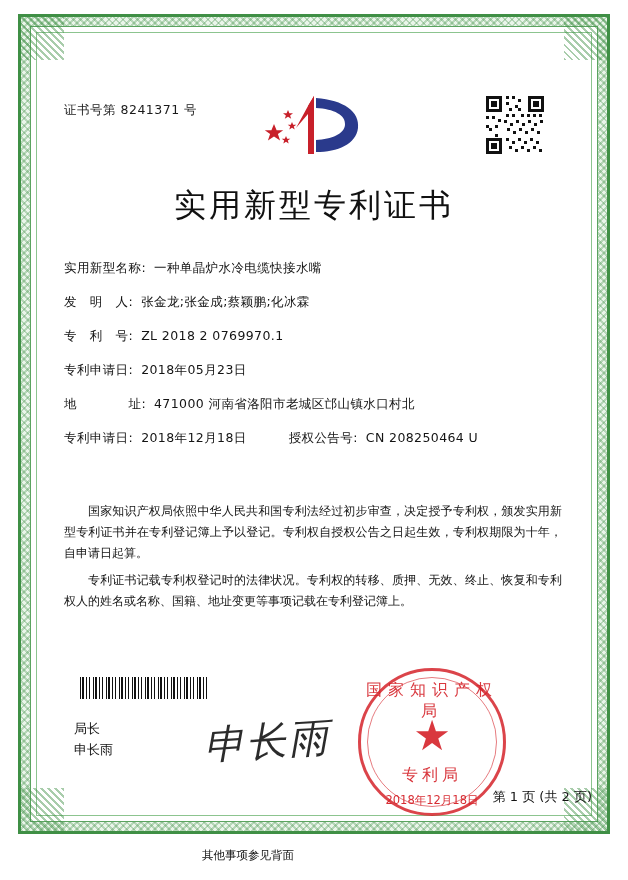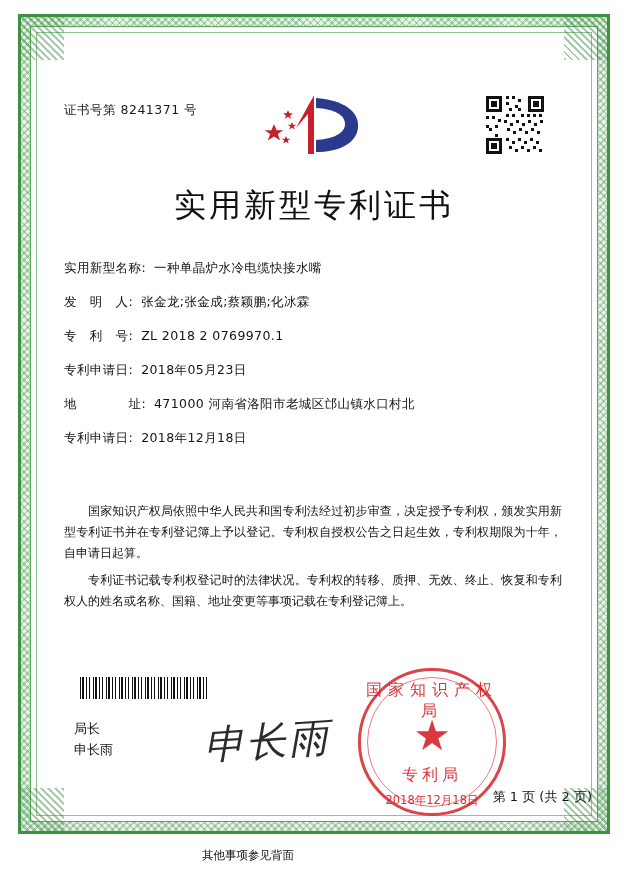--- a/index.html
+++ b/index.html
@@ -358,20 +358,24 @@
         <span class="flabel">专利申请日:</span>
         <span class="fvalue">2018年05月23日</span>
       </div>
       <div class="frow">
         <span class="flabel">地　　　　址:</span>
         <span class="fvalue">471000 河南省洛阳市老城区邙山镇水口村北</span>
       </div>
       <div class="frow two-col">
         <span class="flabel">专利申请日:</span>
         <span class="fvalue">2018年12月18日</span>
+        <span class="pair2">
+          <span class="flabel">授权公告号:</span>
+          <span class="fvalue">CN 208250464 U</span>
+        </span>
       </div>
     </div>
 
     <div class="paras">
       <p>国家知识产权局依照中华人民共和国专利法经过初步审查，决定授予专利权，颁发实用新型专利证书并在专利登记簿上予以登记。专利权自授权公告之日起生效，专利权期限为十年，自申请日起算。</p>
       <p>专利证书记载专利权登记时的法律状况。专利权的转移、质押、无效、终止、恢复和专利权人的姓名或名称、国籍、地址变更等事项记载在专利登记簿上。</p>
     </div>
 
     <div class="barcode"></div>
 

